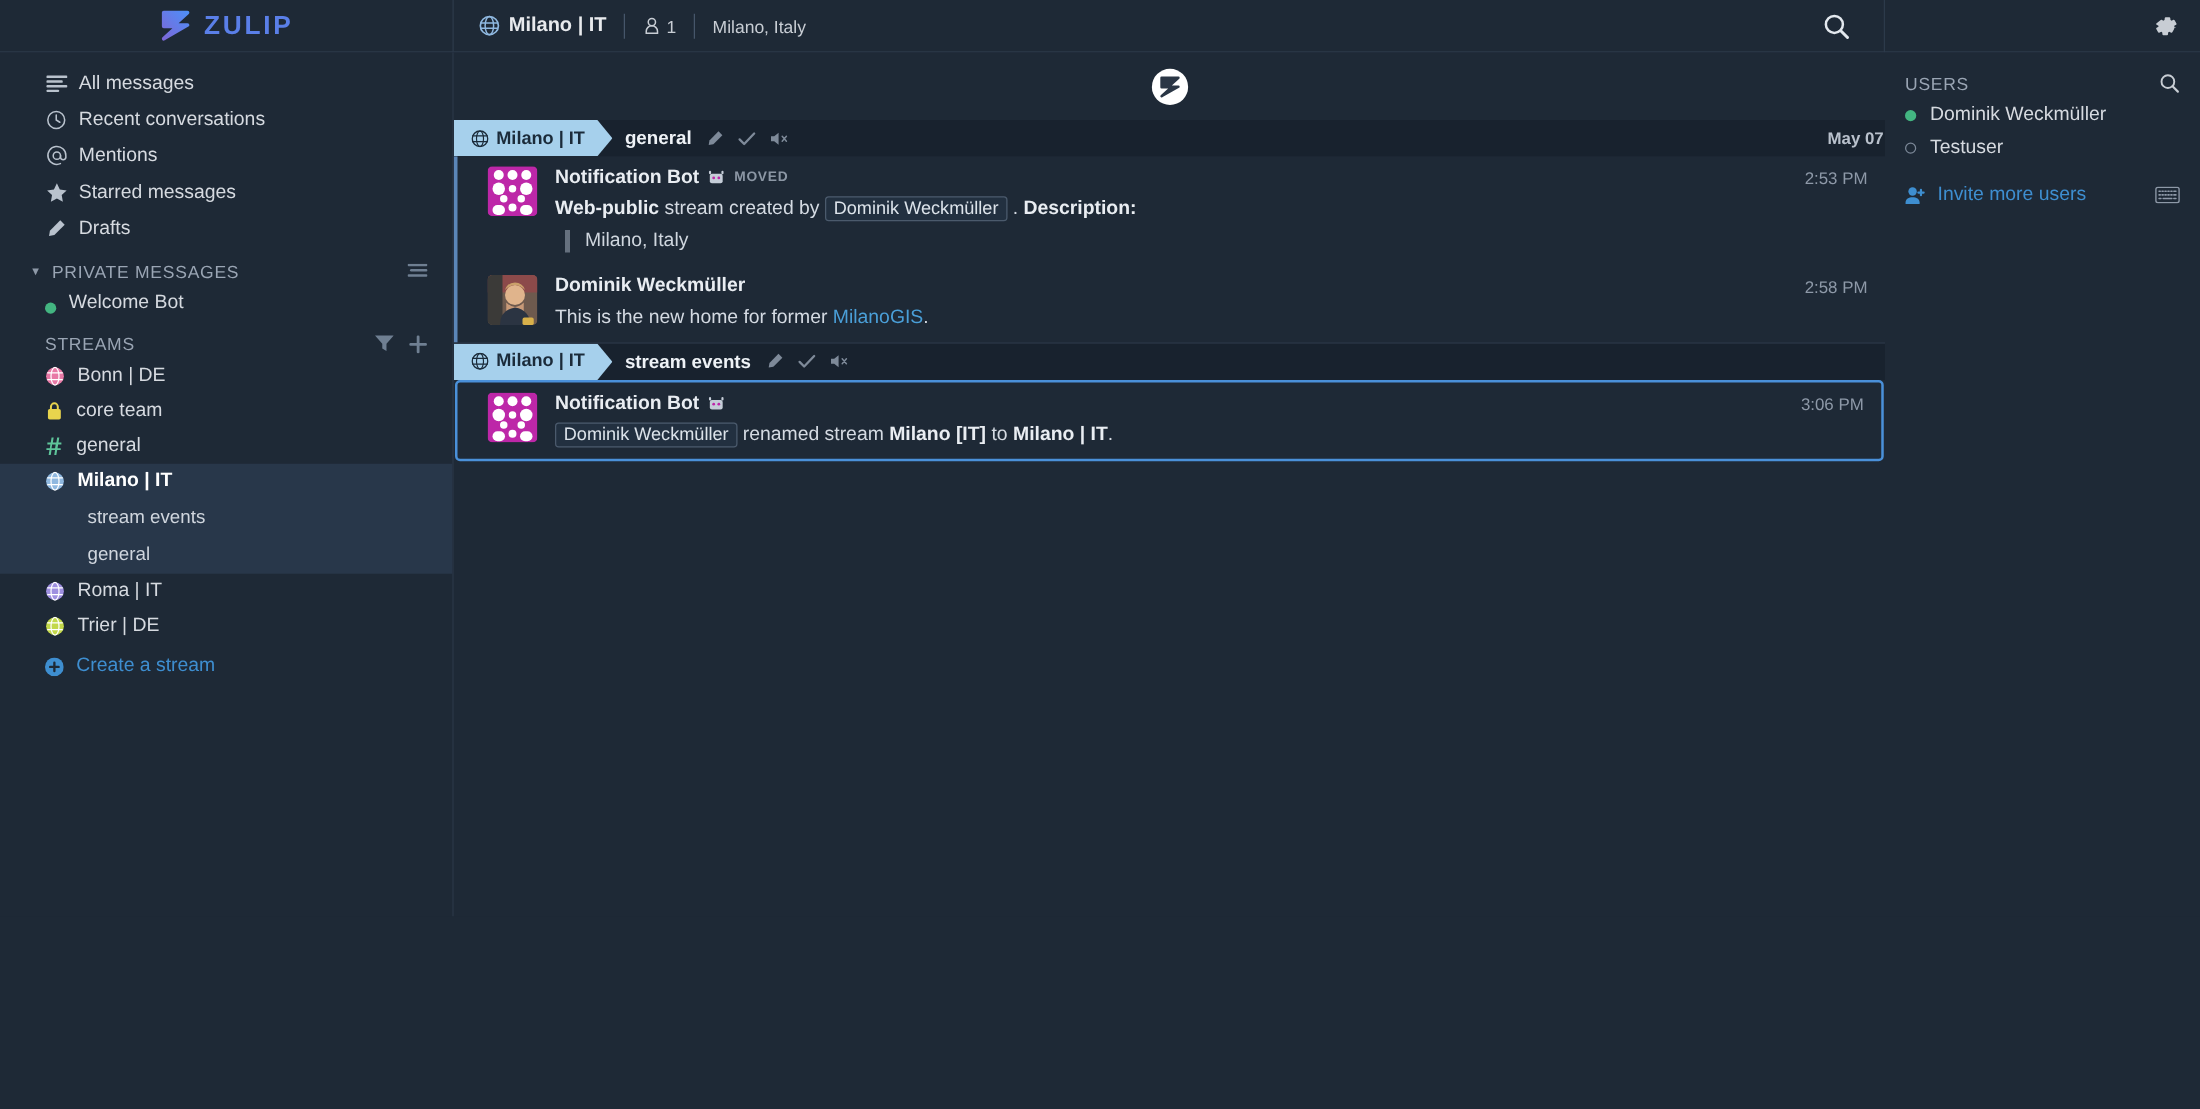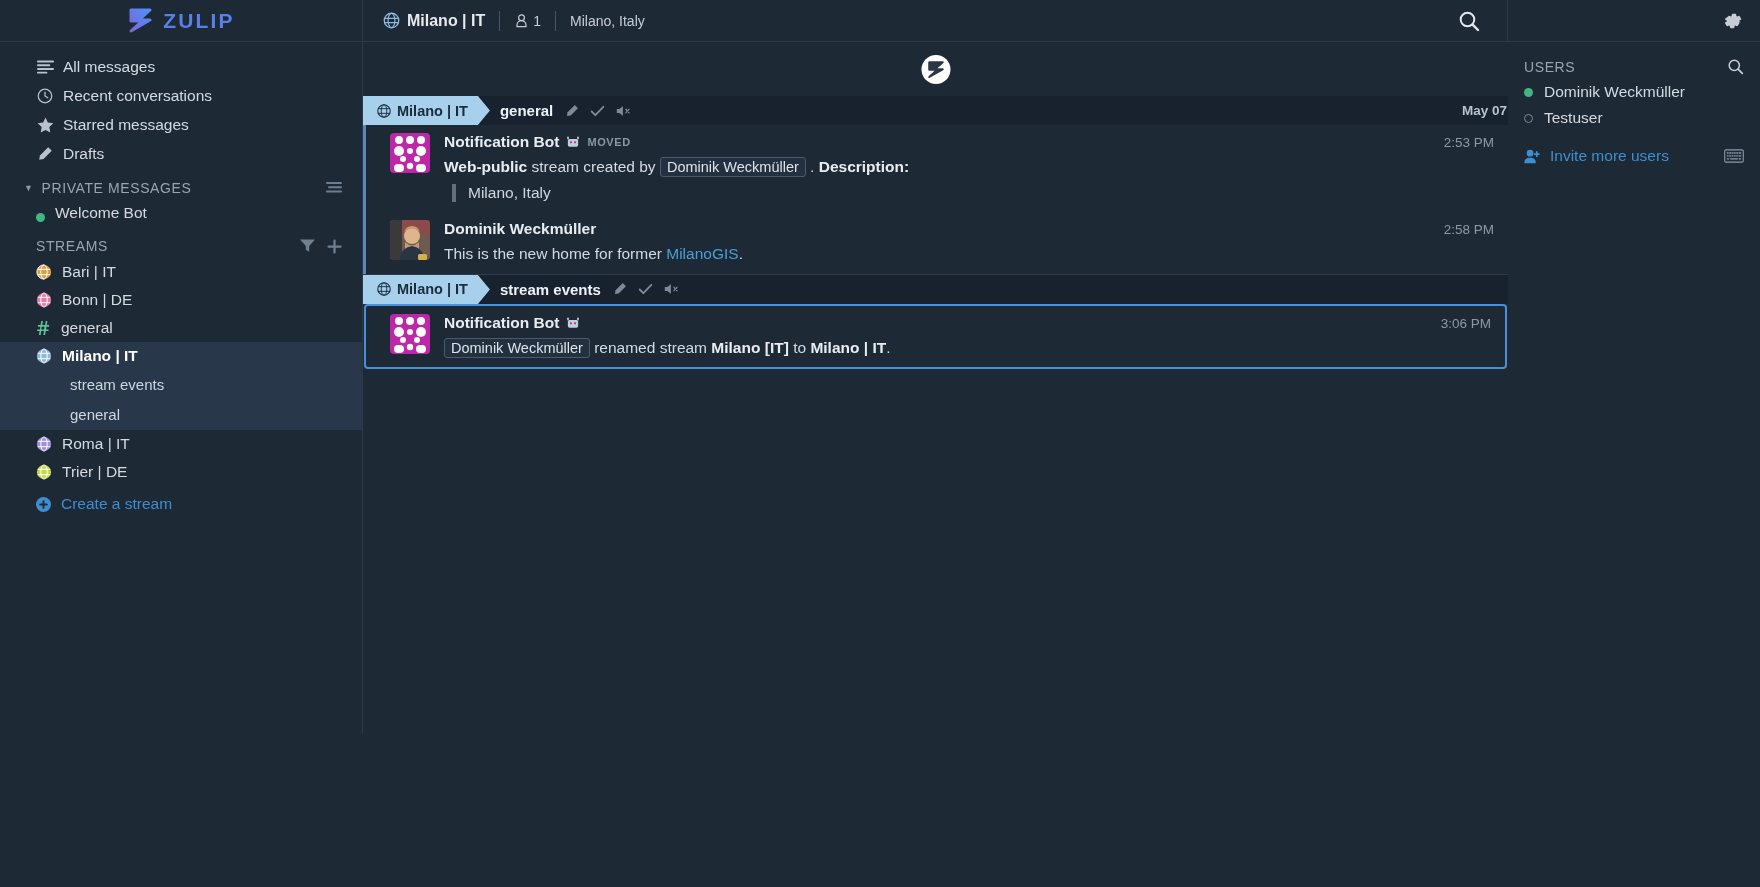--- a/index.html
+++ b/index.html
@@ -215,20 +215,29 @@
       <div class="nav-item">
         <span class="ic">
           <svg width="16" height="16" viewBox="0 0 18 18">
               <circle cx="9" cy="9" r="7.6" fill="none" stroke="#b9c2cd" stroke-width="1.4"></circle>
               <path d="M9 4.6V9l3.2 2" stroke="#b9c2cd" stroke-width="1.4" fill="none" stroke-linecap="round"></path>
             </svg>
         </span>
         <span>Recent conversations</span>
       </div>
 
+      <div class="nav-item">
+        <span class="ic">
+          <svg width="17" height="17" viewBox="0 0 18 18">
+              <circle cx="9" cy="9" r="3.1" fill="none" stroke="#b9c2cd" stroke-width="1.3"></circle>
+              <path d="M12.1 9v1.6a2.3 2.3 0 0 0 4.5 0V9A7.6 7.6 0 1 0 12 15.8" fill="none" stroke="#b9c2cd" stroke-width="1.3" stroke-linecap="round"></path>
+            </svg>
+        </span>
+        <span>Mentions</span>
+      </div>
 
       <div class="nav-item">
         <span class="ic">
           <svg width="17" height="16" viewBox="0 0 18 17" fill="#b9c2cd">
               <path d="M9 0.6l2.5 5.3 5.8.8-4.2 4 1 5.7L9 13.7 3.9 16.4l1-5.7-4.2-4 5.8-.8z"></path>
             </svg>
         </span>
         <span>Starred messages</span>
       </div>
 
@@ -270,42 +279,41 @@
           </span>
           <span>
             <svg width="15" height="15" viewBox="0 0 16 16" fill="#6f7f92">
                 <rect x="6.8" y="0.5" width="2.4" height="15" rx="1"></rect>
                 <rect x="0.5" y="6.8" width="15" height="2.4" rx="1"></rect>
               </svg>
           </span>
         </span>
       </div>
 
-      <div class="stream-row">
-        <span class="globe">
-          <svg width="16" height="16" viewBox="0 0 18 18">
-              <circle cx="9" cy="9" r="8" fill="#e09b3d"></circle>
-              <path d="M9 1a8 8 0 0 0 0 16M2 6h14M2 12h14" fill="none" stroke="#fff" stroke-width="1.1"></path>
-              <ellipse cx="9" cy="9" rx="3.6" ry="8" fill="none" stroke="#fff" stroke-width="1.1"></ellipse>
-            </svg>
-        </span>
-        <span>Bari | IT</span>
-      </div>
 
       <div class="stream-row">
         <span class="globe">
           <svg width="16" height="16" viewBox="0 0 18 18">
               <circle cx="9" cy="9" r="8" fill="#e879a6"></circle>
               <path d="M2 6h14M2 12h14" fill="none" stroke="#fff" stroke-width="1.1"></path>
               <ellipse cx="9" cy="9" rx="3.6" ry="8" fill="none" stroke="#fff" stroke-width="1.1"></ellipse>
             </svg>
         </span>
         <span>Bonn | DE</span>
       </div>
 
+      <div class="stream-row">
+        <span class="globe">
+          <svg width="15" height="16" viewBox="0 0 16 18" fill="#e8d44d">
+              <path d="M4 7V5a4 4 0 0 1 8 0v2h-1.8V5a2.2 2.2 0 1 0-4.4 0v2z"></path>
+              <rect x="2.2" y="7" width="11.6" height="9.4" rx="1.6"></rect>
+            </svg>
+        </span>
+        <span>core team</span>
+      </div>
 
       <div class="stream-row">
         <span class="globe">
           <svg width="15" height="16" viewBox="0 0 16 16" fill="#5ec49a">
               <path d="M5.6 0.6h1.8l-.7 4.3h3l.7-4.3h1.8l-.7 4.3H14v1.7h-2.8l-.5 3h2.7v1.7h-3l-.7 4.1H7.9l.7-4.1h-3l-.7 4.1H3.1l.7-4.1H1.2V9.6h2.9l.5-3H2V4.9h2.9zM6.1 6.6l-.5 3h3l.5-3z"></path>
             </svg>
         </span>
         <span>general</span>
       </div>
 

